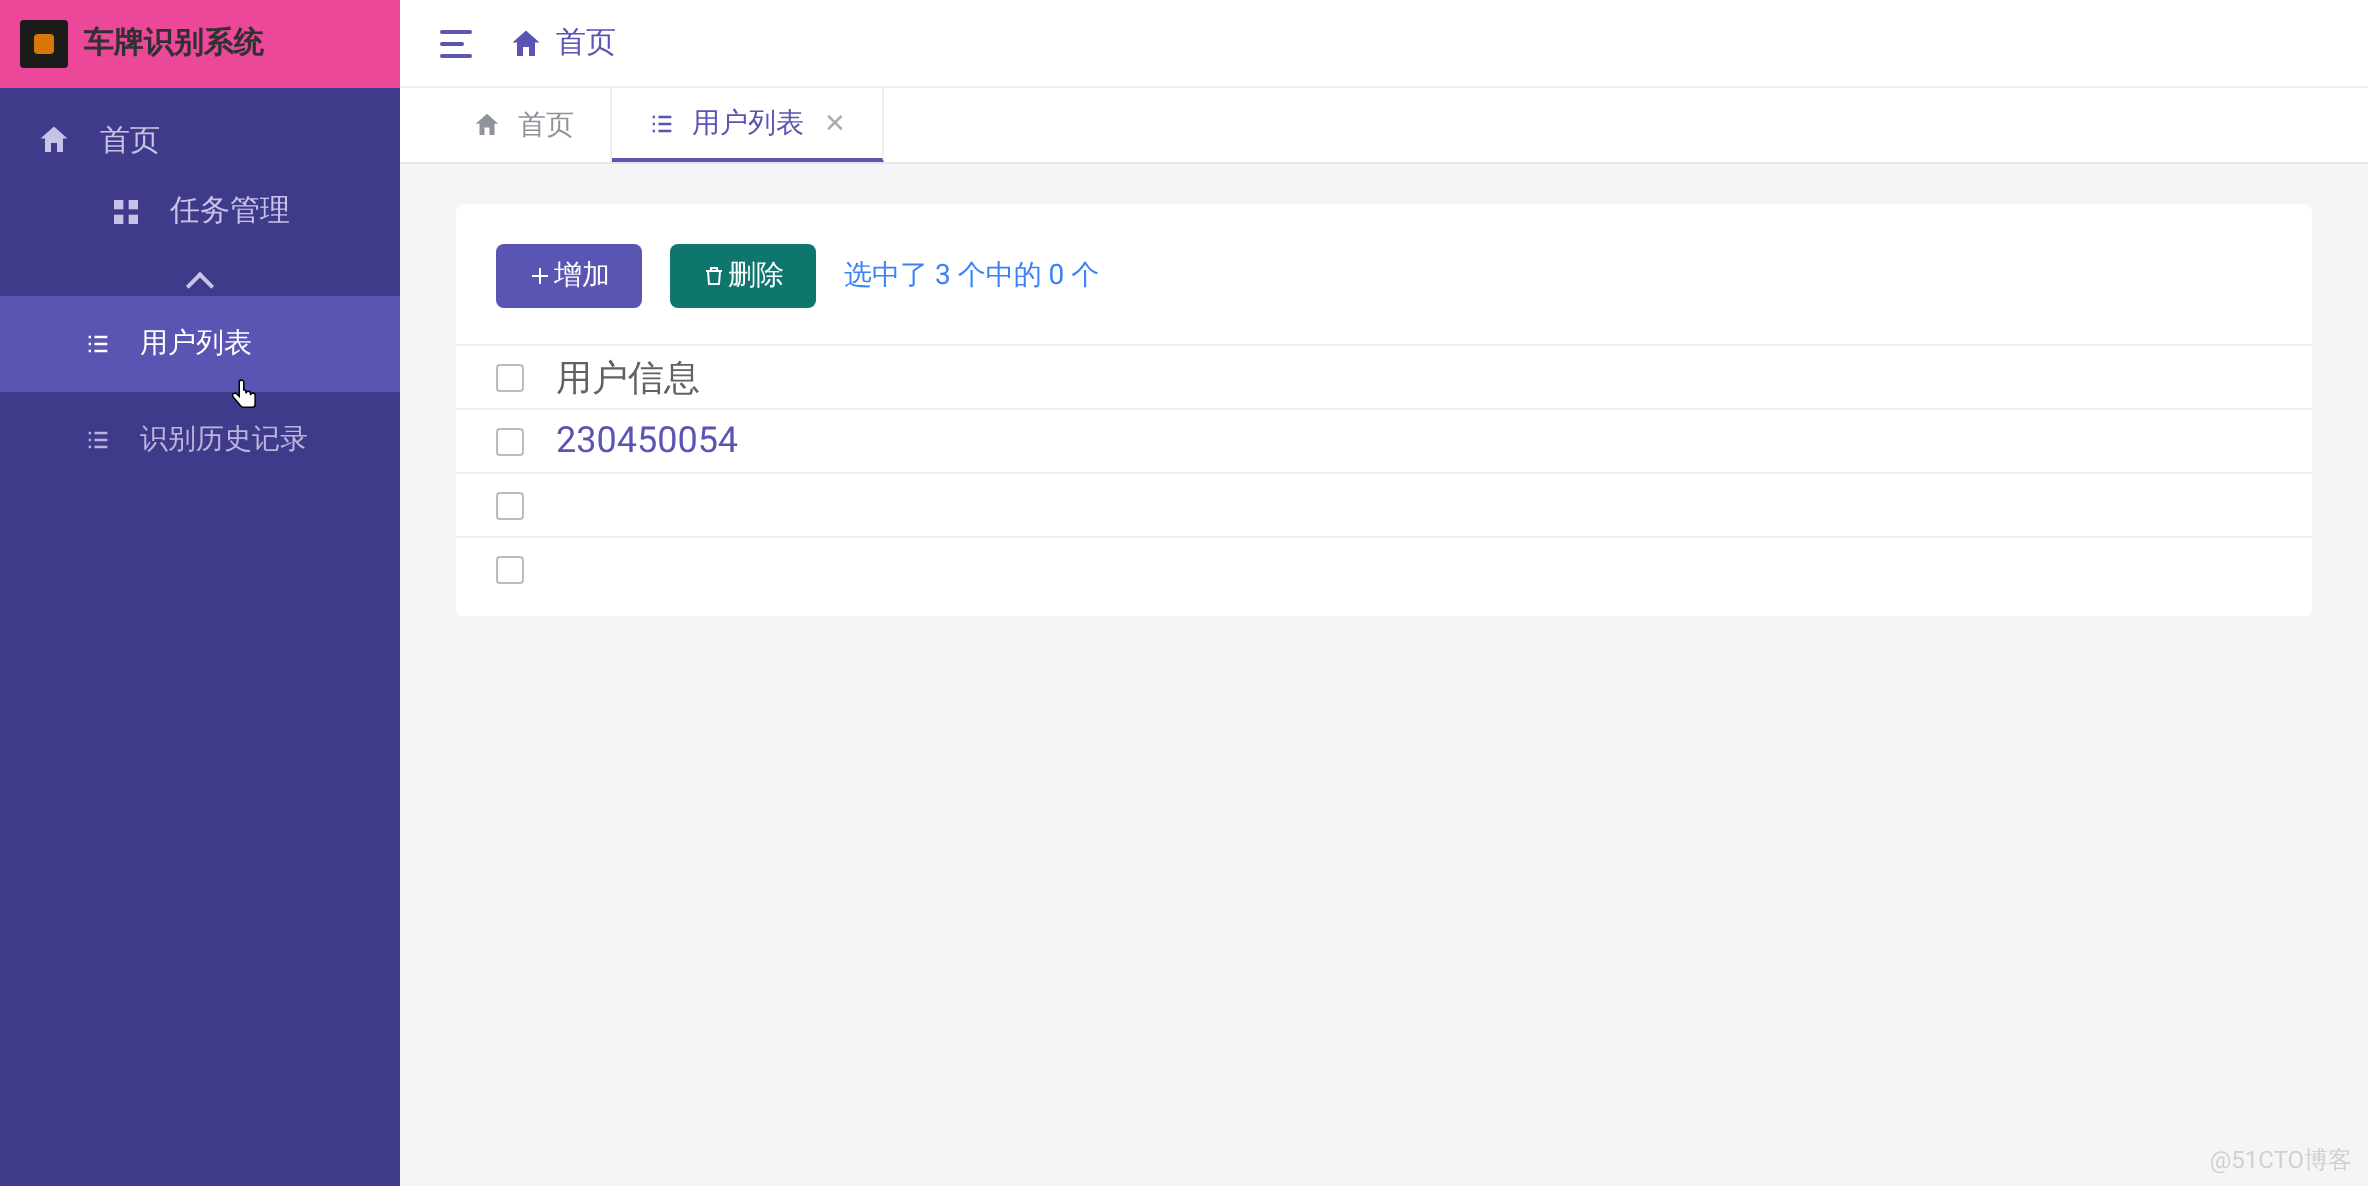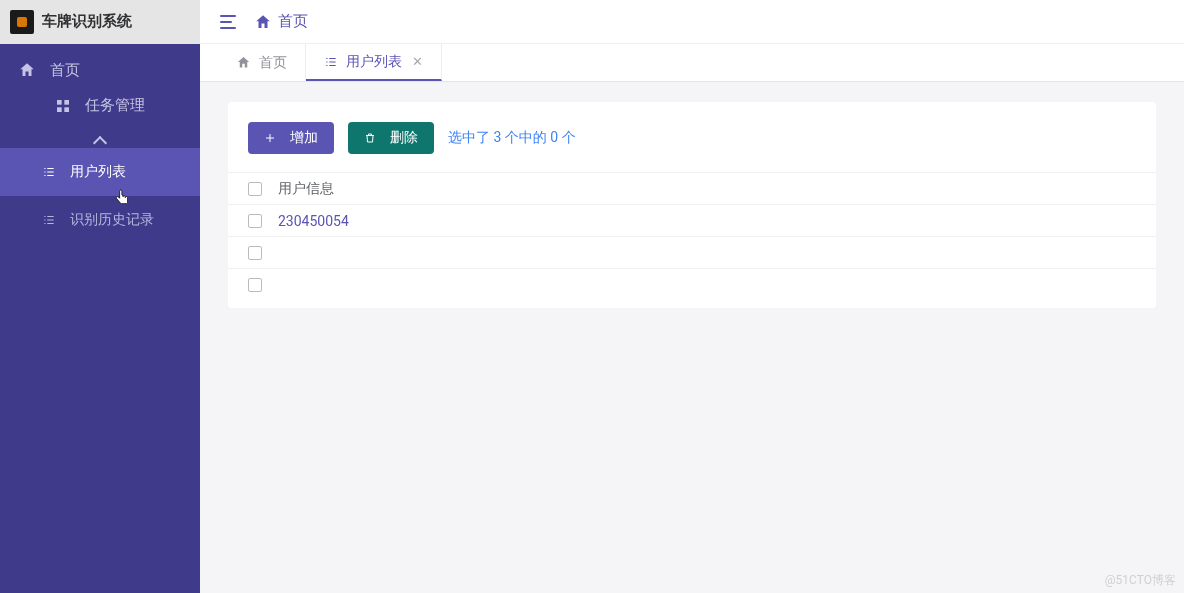--- a/index.html
+++ b/index.html
@@ -1,18 +1,18 @@
 <!DOCTYPE html>
 <html><head>
   <meta charset="utf-8">
   <style>
     * { margin: 0; padding: 0; box-sizing: border-box; }
     body { font-family: -apple-system, BlinkMacSystemFont, "Segoe UI", Roboto, "Helvetica Neue", Arial, "PingFang SC", "Microsoft YaHei", sans-serif; font-size: 14px; width: 1184px; height: 593px; overflow: hidden; background: #fff; position: relative; }
     .topbar { height: 44px; display: flex; align-items: center; border-bottom: 1px solid #eee; }
-    .logo-block { width: 200px; height: 44px; display: flex; align-items: center; padding-left: 10px; background: #e5e5e5; }
+    .logo-block { width: 200px; height: 44px; display: flex; align-items: center; padding-left: 10px; background: #ec4899; }
     .logo-img { width: 24px; height: 24px; background: #1a1a1a; position: relative; margin-right: 8px; display: flex; align-items: center; justify-content: center; border-radius: 2px; }
     .logo-img::after { content: ""; width: 10px; height: 10px; background: #d97706; border-radius: 2px; }
     .logo-text { font-weight: 600; color: #303133; font-size: 15px; }
     .top-actions { display: flex; align-items: center; height: 100%; padding-left: 20px; gap: 18px; }
     .hamburger-icon { width: 16px; height: 14px; display: flex; flex-direction: column; justify-content: space-between; cursor: pointer; }
     .hamburger-icon span { display: block; height: 2px; background: #5a54b3; border-radius: 1px; }
     .hamburger-icon span:nth-child(1){ width: 16px; } .hamburger-icon span:nth-child(2){ width: 12px; } .hamburger-icon span:nth-child(3){ width: 16px; }
     .home-link { display: flex; align-items: center; gap: 6px; color: #5a54b3; font-size: 15px; font-weight: 500; cursor: pointer; }
     .main-wrap { display: flex; height: calc(100% - 44px); }
     .sidebar { width: 200px; background: #3f3a8a; height: 100%; color: #c6c4e6; }
@@ -23,29 +23,29 @@
     .side-sub.active { background: #5a54b3; color: #fff; position: relative; }
     .chevron { width: 10px; height: 10px; border-right: 2px solid #c6c4e6; border-bottom: 2px solid #c6c4e6; transform: rotate(-135deg); margin-top: 4px; }
     .chevron.down { transform: rotate(45deg); margin-top: -4px; }
     .content { flex: 1; background: #f5f5f7; display: flex; flex-direction: column; }
     .tabs-row { height: 38px; background: #fff; border-bottom: 1px solid #e6e6e6; display: flex; align-items: stretch; padding-left: 18px; gap: 0; }
     .tab { display: flex; align-items: center; gap: 8px; padding: 0 18px; color: #909399; font-size: 14px; cursor: pointer; border-right: 1px solid #eee; }
     .tab.active { color: #5a54b3; border-bottom: 2px solid #5a54b3; }
     .tab .close-x { font-size: 13px; color: #aaa; margin-left: 2px; }
     .panel { margin: 20px 28px; background: #fff; border-radius: 4px; padding: 20px 0 8px 0; }
     .toolbar { display: flex; align-items: center; gap: 14px; padding: 0 20px 18px 20px; }
-    .btn { height: 32px; border: none; border-radius: 4px; padding: 0 16px; display: inline-flex; align-items: center; gap: 14px; font-size: 14px; cursor: pointer; color: #fff; }
+    .btn { height: 32px; border: none; border-radius: 4px; padding: 0 16px; display: inline-flex; align-items: center; gap: 1px; font-size: 14px; cursor: pointer; color: #fff; }
     .btn-primary { background: #5a54b3; }
     .btn-danger { background: #0f766e; }
     .sel-info { color: #3b82f6; font-size: 14px; }
     .table-head, .table-row { display: flex; align-items: center; height: 32px; padding: 0 20px; border-top: 1px solid #f0f0f0; }
     .table-head { color: #606266; font-weight: 500; }
     .chk-cell { width: 30px; display: flex; align-items: center; }
     .chk { width: 14px; height: 14px; appearance: none; border: 1px solid #bbb; border-radius: 2px; background: #fff; cursor: pointer; }
-    .name-cell { flex: 1; color: #5a54b3; font-size: 14px; }
+    .name-cell { flex: 1; color: #5a54b3; font-size: 18px; }
     .table-head .name-cell { color: #606266; }
     .cursor-hand { position: absolute; left: 114px; top: 188px; pointer-events: none; }
     .watermark { position: absolute; right: 8px; bottom: 4px; font-size: 12px; color: #d0d0d0; }
     svg { display: block; }
   </style>
 </head>
 <body>
 
 <div class="topbar">
   <div class="logo-block">

